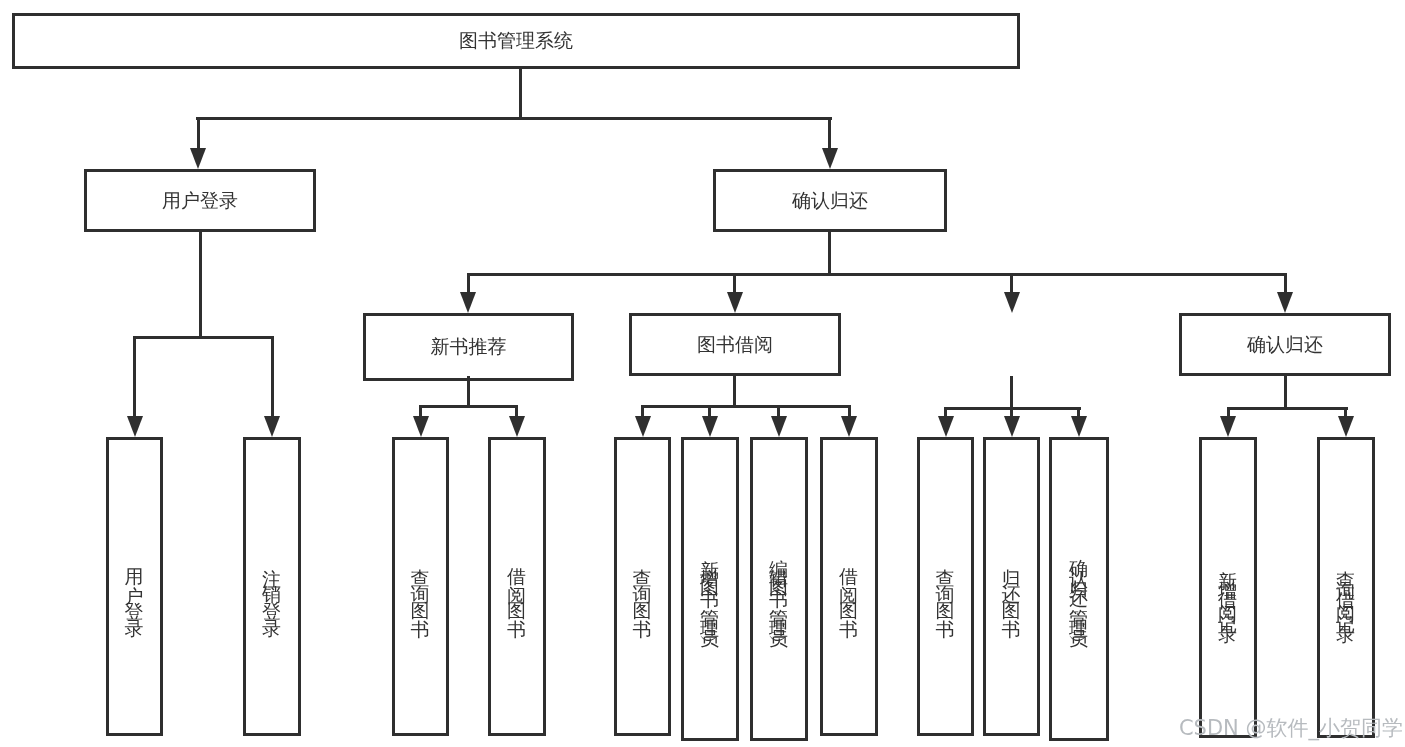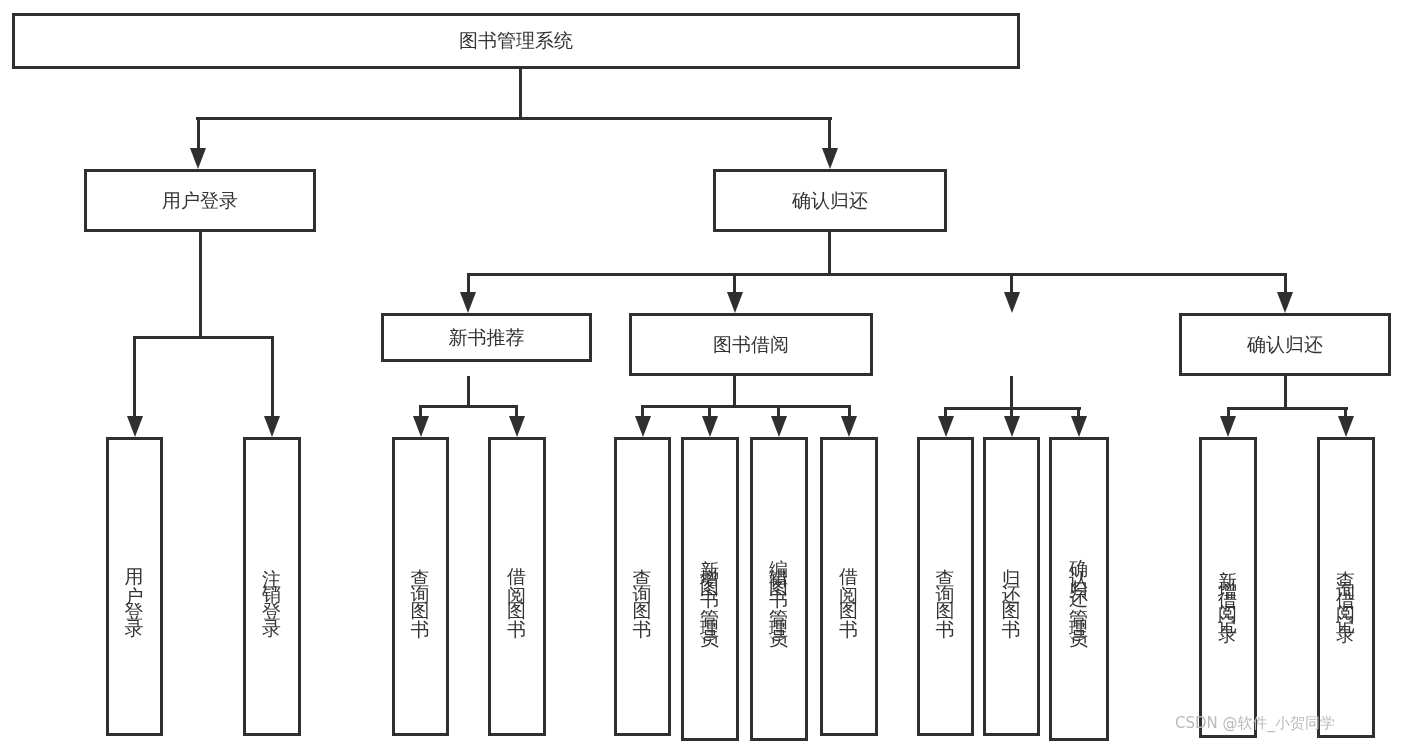--- a/index.html
+++ b/index.html
@@ -39,22 +39,22 @@
     width: 0; height: 0;
     border-left: 8px solid transparent;
     border-right: 8px solid transparent;
     border-top: 21px solid #2f2f2f;
   }
   .watermark {
     position: absolute;
     left: 1175px;
     top: 714px;
     width: 228px;
-    text-align: left;
-    font-size: 15px;
+    text-align: right;
+    font-size: 21px;
     color: #b7bbbf;
     white-space: nowrap;
   }
 </style>
 </head>
 <body>
 
 <div class="canvas">
 
   <div class="box" style="left:12px;top:13px;width:1008px;height:56px;">
@@ -86,24 +86,24 @@
   <div class="hl" style="left:467px;top:273px;width:820px;"></div>
   <div class="vl" style="left:467px;top:273px;height:20px;"></div>
   <div class="arrow" style="left:460px;top:292px;"></div>
   <div class="vl" style="left:733px;top:273px;height:20px;"></div>
   <div class="arrow" style="left:727px;top:292px;"></div>
   <div class="vl" style="left:1010px;top:273px;height:20px;"></div>
   <div class="arrow" style="left:1004px;top:292px;"></div>
   <div class="vl" style="left:1284px;top:273px;height:20px;"></div>
   <div class="arrow" style="left:1277px;top:292px;"></div>
 
-  <div class="box" style="left:381px;top:313px;width:211px;height:49px;">
+  <div class="box" style="left:363px;top:313px;width:211px;height:68px;">
     <span>新书推荐</span>
   </div>
-  <div class="box" style="left:629px;top:313px;width:244px;height:63px;align-items:center;">
+  <div class="box" style="left:629px;top:313px;width:212px;height:63px;align-items:center;">
     <span>图书借阅</span>
   </div>
   <div class="box" style="left:1179px;top:313px;width:212px;height:63px;">
     <span>确认归还</span>
   </div>
 
   <div class="vl" style="left:467px;top:376px;height:29px;"></div>
   <div class="hl" style="left:419px;top:405px;width:99px;"></div>
   <div class="vl" style="left:419px;top:405px;height:12px;"></div>
   <div class="arrow" style="left:413px;top:416px;"></div>

